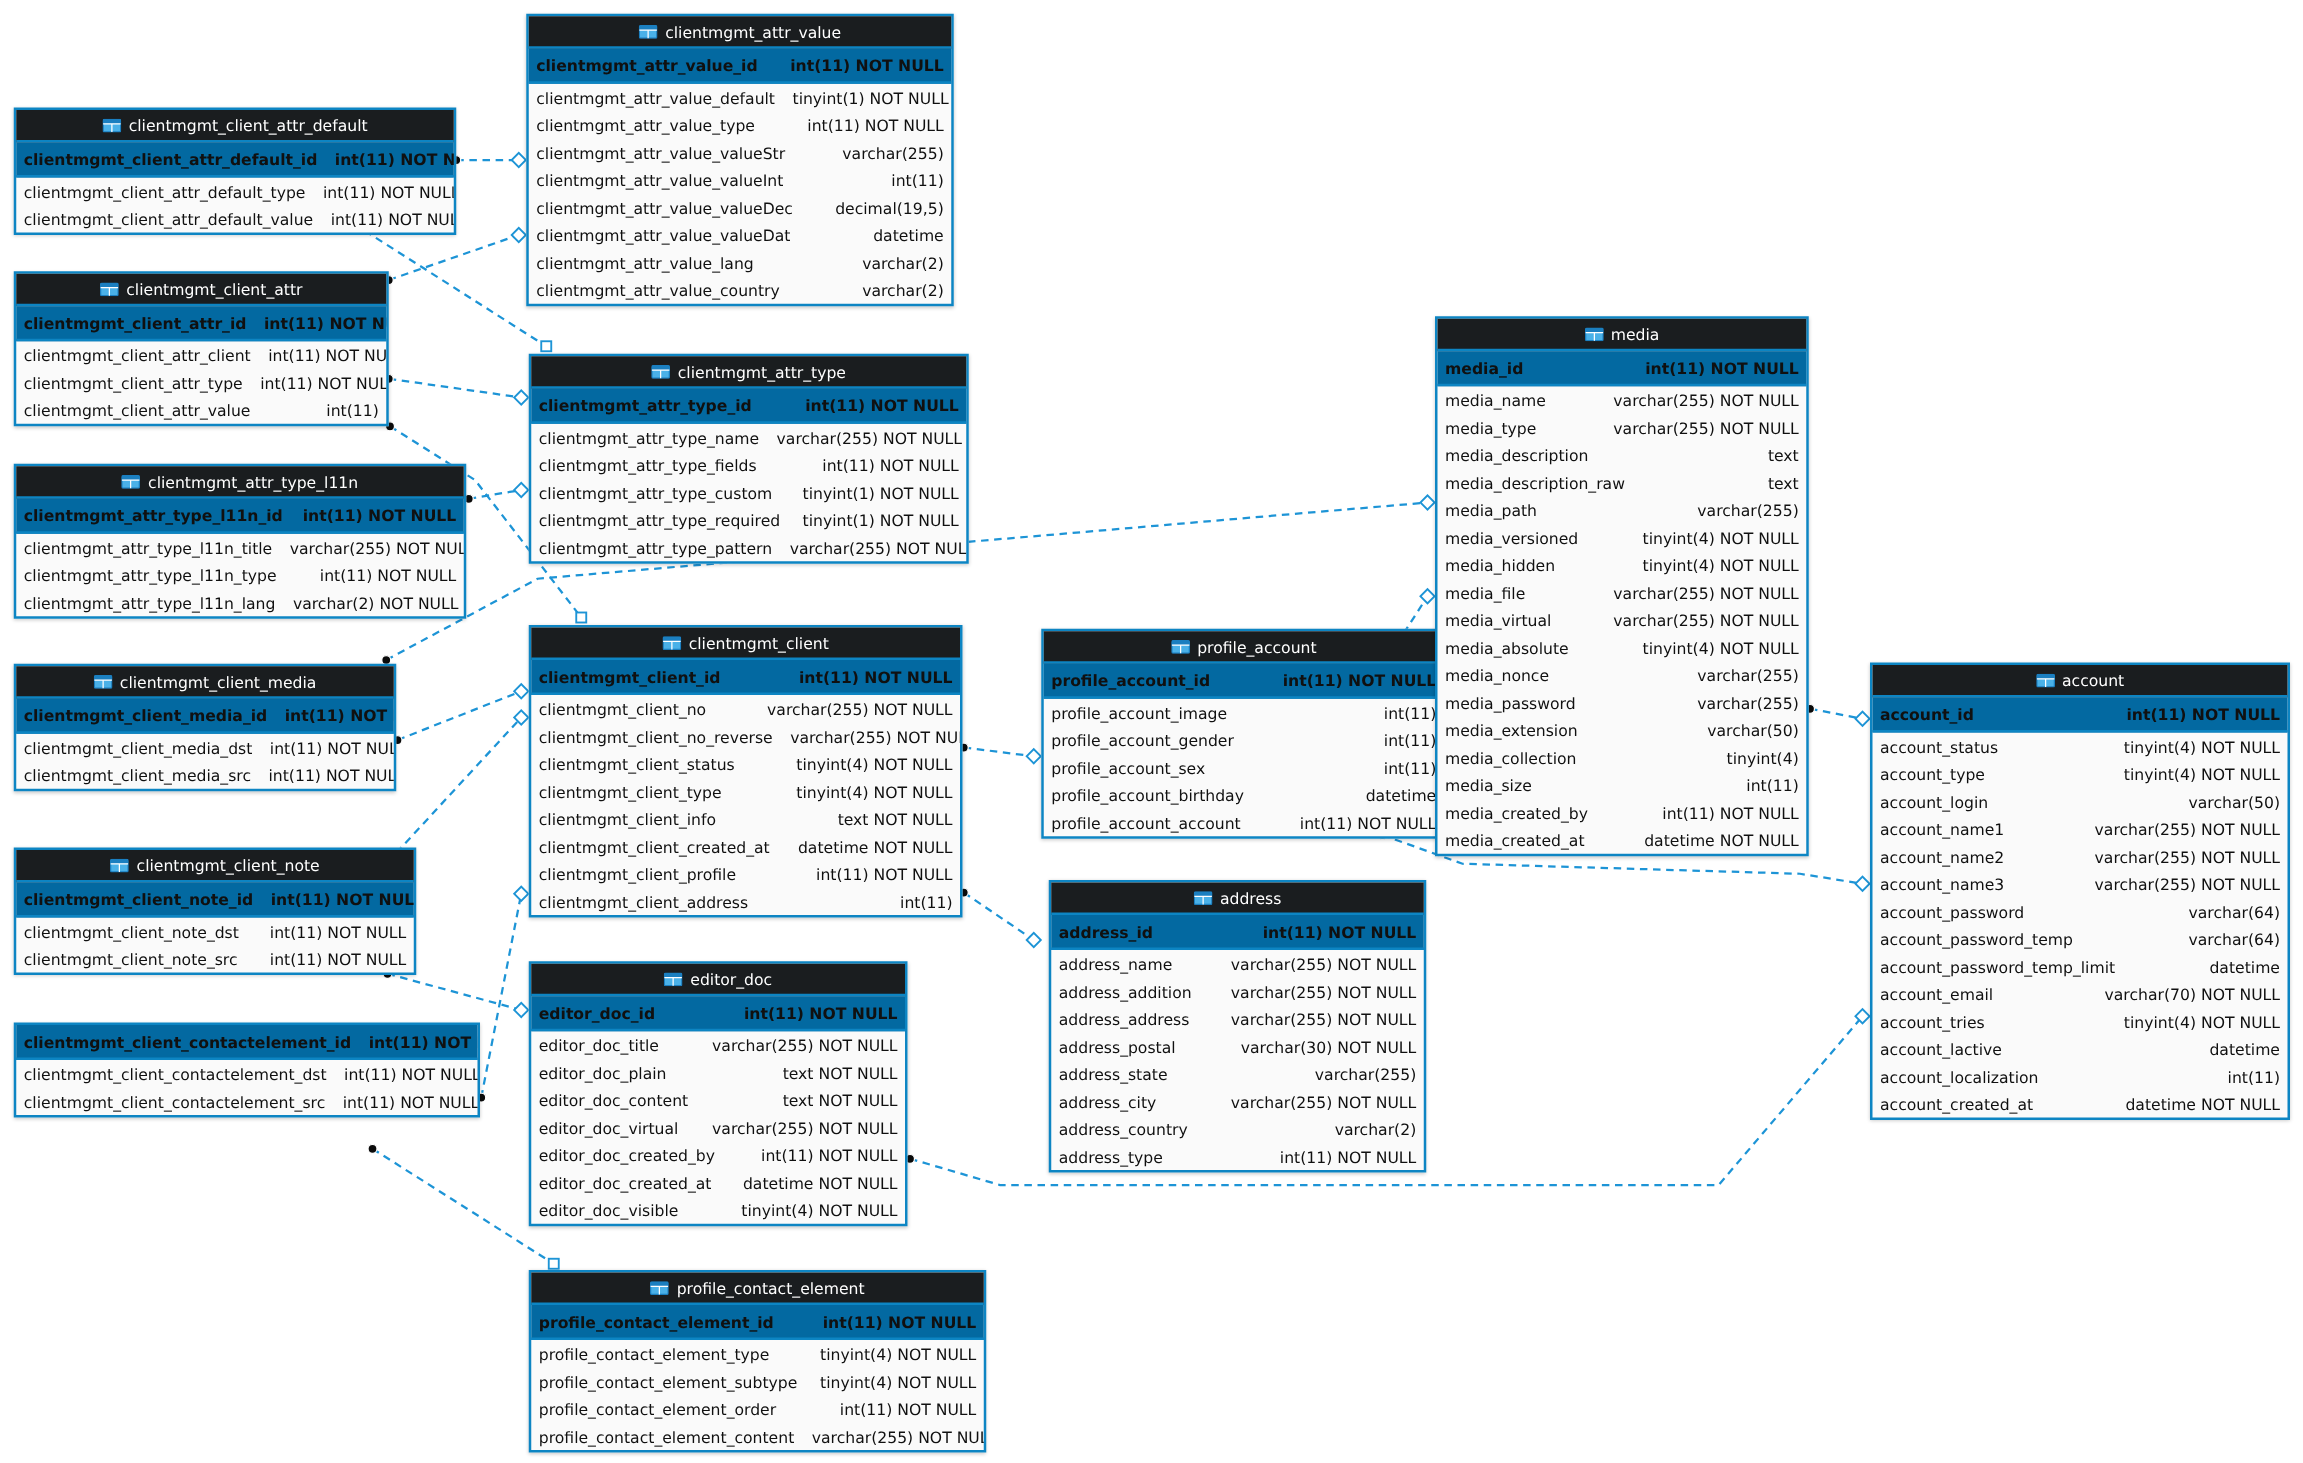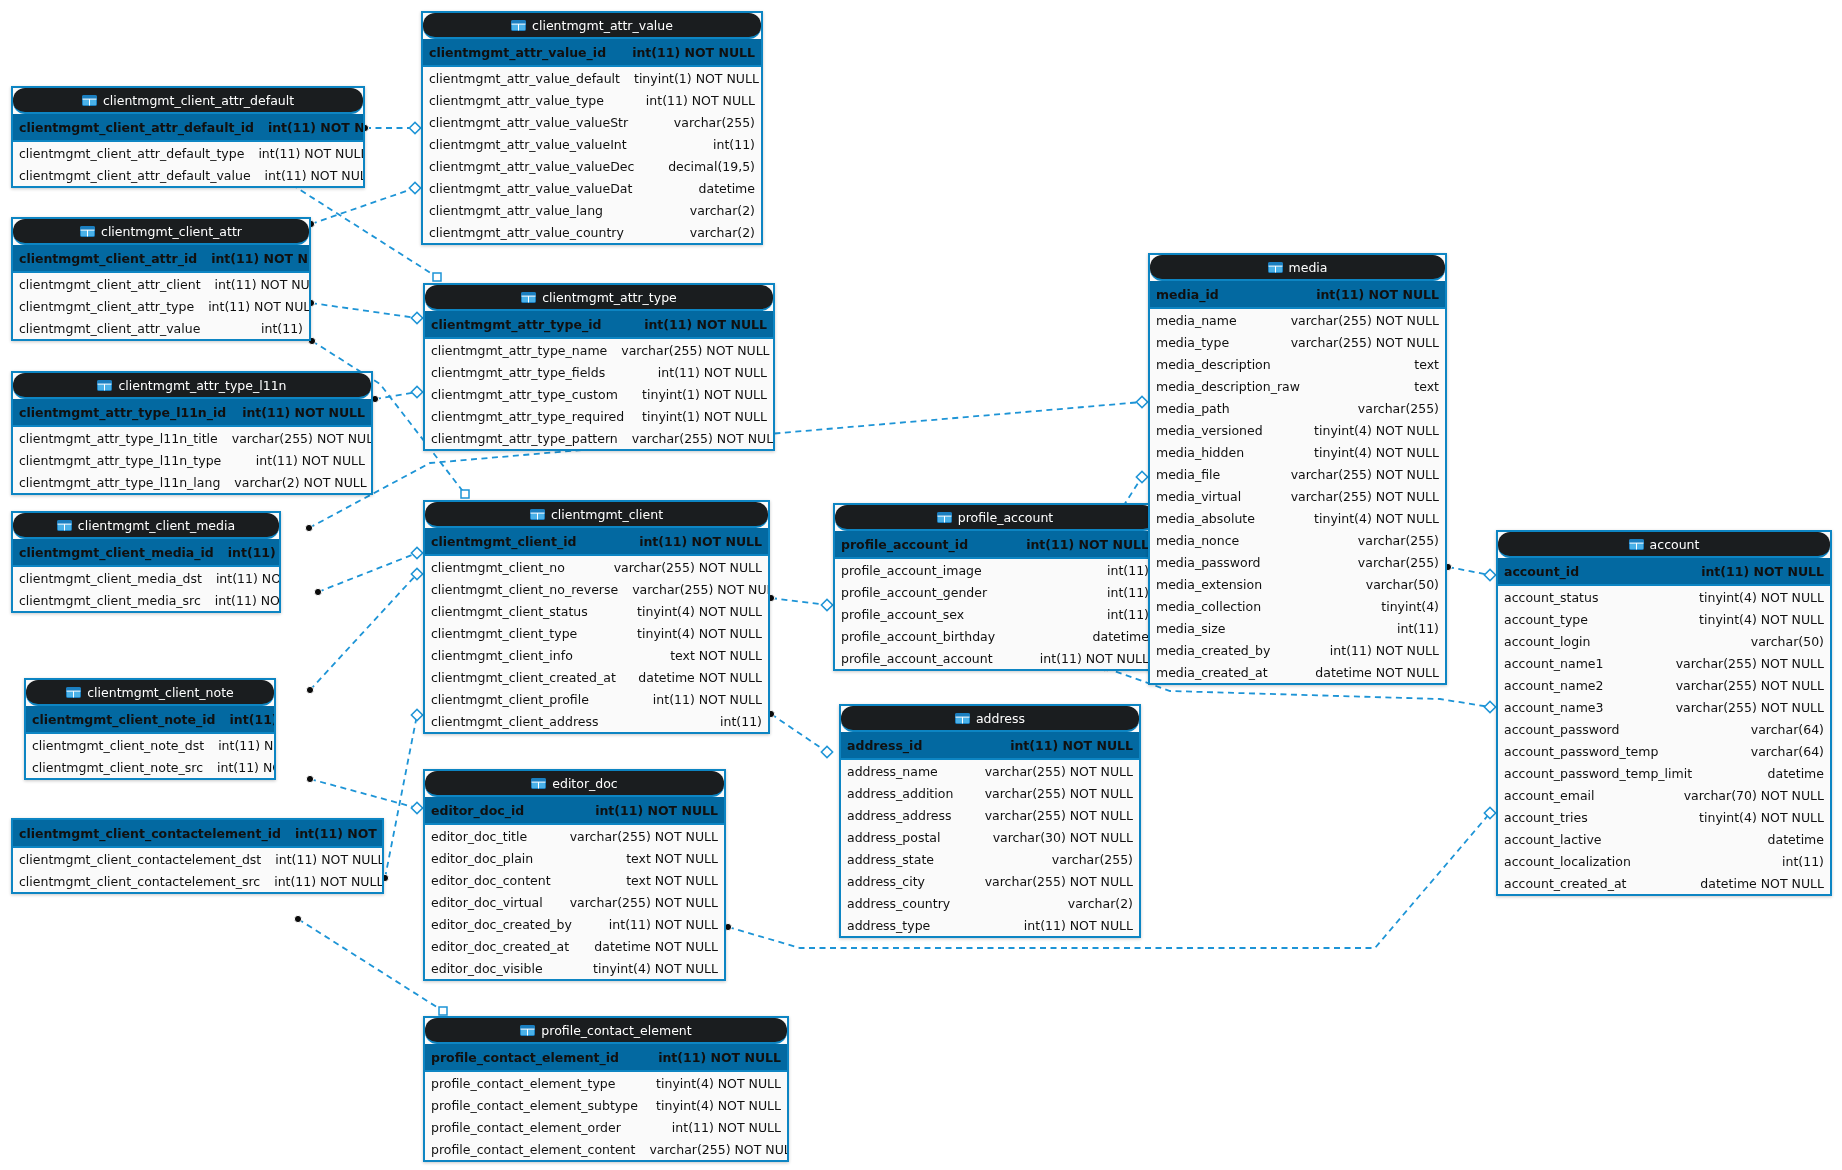--- a/index.html
+++ b/index.html
@@ -22,21 +22,20 @@
   .hdr {
     height: 26px;
     background: var(--hdr, #1a1d1f);
     color: #ffffff;
     display: flex; align-items: center; justify-content: center;
     gap: 6px;
     font-size: 12.5px;
     border-bottom: 2px solid var(--blue, #0d85c3);
     white-space: nowrap; overflow: hidden;
     cursor: default;
-    border-radius: 12px;
   }
   .icon { display:flex; align-items:center; }
   .row {
     height: 22px;
     display: flex; justify-content: space-between; align-items: center;
     padding: 0 6px;
     font-size: 12.5px;
     color: #101010;
     white-space: nowrap; overflow: hidden;
   }
@@ -221,21 +220,21 @@
       </div>
       <div class="row">
         <span class="fname">clientmgmt_attr_type_l11n_type</span>
         <span class="ftype">int(11) NOT NULL</span>
       </div>
       <div class="row">
         <span class="fname">clientmgmt_attr_type_l11n_lang</span>
         <span class="ftype">varchar(2) NOT NULL</span>
       </div>
     </div>
-    <div class="table" style="left: 11px; top: 511px; width: 270px;">
+    <div class="table" style="left: 11px; top: 531px; width: 306px;">
       <div class="hdr">
         <span class="icon">
           <svg width="15" height="11" viewBox="0 0 15 11">
             <rect x="0.5" y="0.5" width="14" height="10" rx="1" fill="#4ab1e8" stroke="#1b7fc0"></rect>
             <rect x="0.5" y="0.5" width="14" height="3.4" fill="#1b7fc0"></rect>
             <line x1="0.5" y1="4.1" x2="14.5" y2="4.1" stroke="#fff" stroke-width="1"></line>
             <line x1="7.5" y1="4.1" x2="7.5" y2="10.5" stroke="#fff" stroke-width="1"></line>
           </svg>
         </span>
         <span>clientmgmt_client_media</span>
@@ -246,21 +245,21 @@
       </div>
       <div class="row">
         <span class="fname">clientmgmt_client_media_dst</span>
         <span class="ftype">int(11) NOT NULL</span>
       </div>
       <div class="row">
         <span class="fname">clientmgmt_client_media_src</span>
         <span class="ftype">int(11) NOT NULL</span>
       </div>
     </div>
-    <div class="table" style="left: 11px; top: 678px; width: 252px; margin-left: 13px;">
+    <div class="table" style="left: 11px; top: 678px; width: 322px;">
       <div class="hdr">
         <span class="icon">
           <svg width="15" height="11" viewBox="0 0 15 11">
             <rect x="0.5" y="0.5" width="14" height="10" rx="1" fill="#4ab1e8" stroke="#1b7fc0"></rect>
             <rect x="0.5" y="0.5" width="14" height="3.4" fill="#1b7fc0"></rect>
             <line x1="0.5" y1="4.1" x2="14.5" y2="4.1" stroke="#fff" stroke-width="1"></line>
             <line x1="7.5" y1="4.1" x2="7.5" y2="10.5" stroke="#fff" stroke-width="1"></line>
           </svg>
         </span>
         <span>clientmgmt_client_note</span>

